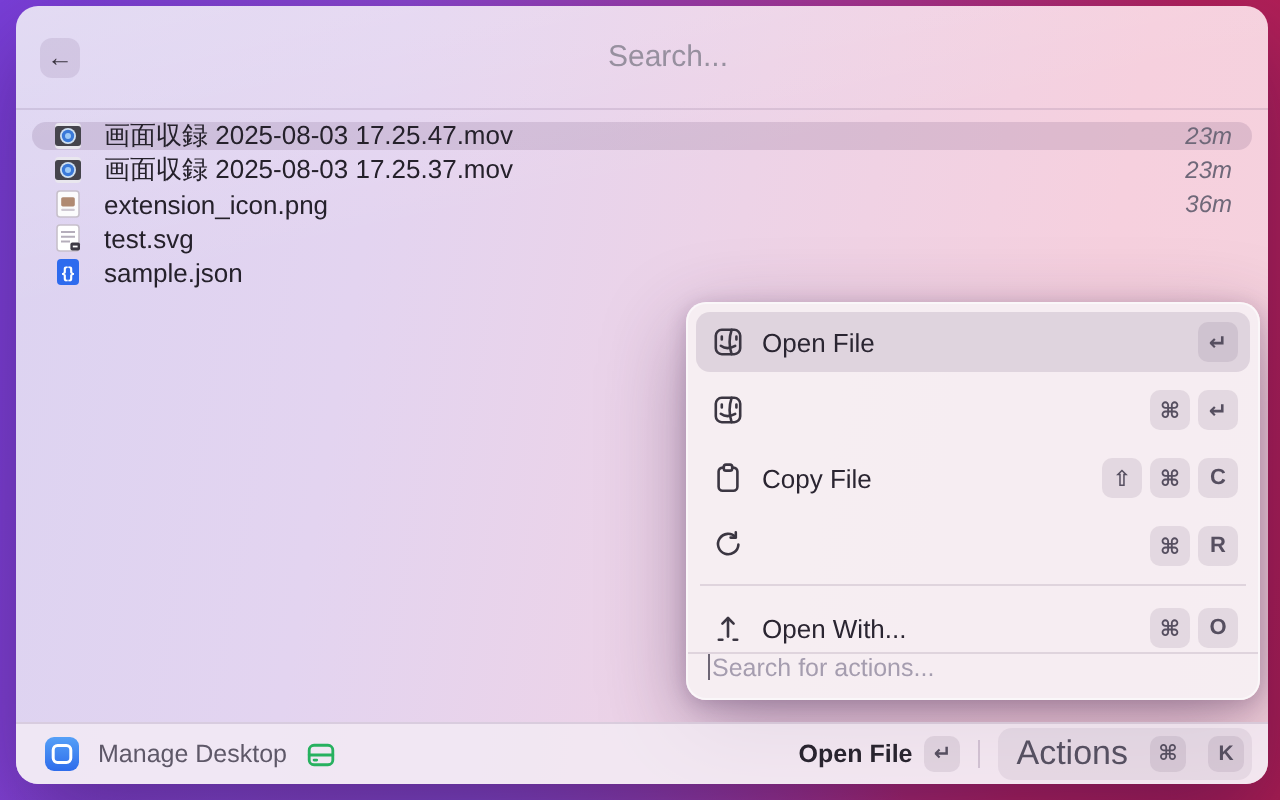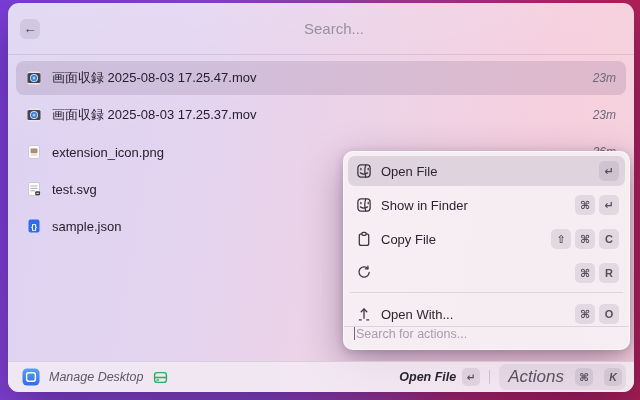--- a/index.html
+++ b/index.html
@@ -23,21 +23,21 @@
   .searchbar { height:52px; display:flex; align-items:center; padding:0 16px 0 12px;
     border-bottom:1px solid rgba(110,85,125,.16); }
   .back-btn { width:20px; height:20px; border-radius:6px; background:rgba(110,88,135,.14);
     display:flex; align-items:center; justify-content:center; font-size:13px; font-weight:700;
     color:#39333f; cursor:pointer; }
   .search-input { flex:1; margin-left:10px; border:none; outline:none; background:transparent;
     font:15px "Liberation Sans","DejaVu Sans",sans-serif; color:#2a2530;text-align:center; }
   .search-input::placeholder { color:#97909f; }
   
   .list { padding:6px 8px 0 8px; }
-  .row { height:34px; margin-bottom:3px; display:flex; align-items:center; gap:10px;
+  .row { height:14px; margin-bottom:3px; display:flex; align-items:center; gap:10px;
     padding:0 10px; border-radius:8px; cursor:pointer; }
   .row.selected { background:rgba(108,78,118,.17); }
   .row .ficon { width:16px; height:16px; flex:0 0 16px; display:block; }
   .fname { font-size:13px; font-weight:500; color:#25212b; white-space:nowrap; }
   .ftime { margin-left:auto; font-size:12px; color:#6f6879;font-style:italic; }
   
   .menu { position:absolute; left:335px; top:148px; width:287px; height:199px;
     border-radius:10px; background:rgba(246,238,243,.96);
     border:1px solid rgba(255,255,255,.55);
     box-shadow:0 14px 42px rgba(55,25,70,.38), 0 2px 10px rgba(55,25,70,.22);
@@ -55,21 +55,21 @@
   .mdivider { height:1px; background:rgba(105,80,115,.16); margin:2px 2px 6px 2px; }
   .menu-search { height:23px; border-top:1px solid rgba(105,80,115,.16);
     display:flex; align-items:flex-start; padding:0 10px; position:relative; }
   .caret { width:1px; height:13px; background:#6d6675; margin-right:1px; }
   .menu-search input { flex:1; border:none; outline:none; background:transparent;
     font:12.5px "Liberation Sans","DejaVu Sans",sans-serif; color:#2a2530; }
   .menu-search input::placeholder { color:#a59daf; }
   
   .footer { position:absolute; left:0; right:0; bottom:0; height:31px;
     border-top:1px solid rgba(110,85,125,.18); background:rgba(243,236,244,.82);
-    display:flex; align-items:center; padding:0 8px 0 14px;font-style:italic; }
+    display:flex; align-items:center; padding:0 8px 0 14px; }
   .app-badge { width:18px; height:18px; }
   .app-name { margin-left:9px; font-size:12.5px; color:#5e5868; }
   .drive { width:15px; height:15px; margin-left:9px; }
   .footer-right { margin-left:auto; display:flex; align-items:center; }
   .primary-label { font-size:12.5px; font-weight:700; color:#29242f; }
   .fkey { min-width:18px; height:18px; padding:0 4px; border-radius:5px;
     background:rgba(120,98,130,.15); color:#564f60; font-size:10.5px; font-weight:600;
     display:flex; align-items:center; justify-content:center; margin-left:6px; }
   .vsep { width:1px; height:14px; background:rgba(110,85,125,.25); margin:0 9px; }
   .actions-group { display:flex; align-items:center; gap:5px; padding:3px 4px 3px 9px;
@@ -164,21 +164,20 @@
         </span>
       </div>
 
       <div class="mitem">
         <svg class="micon" viewBox="0 0 16 16" fill="none" stroke="#3b3642" stroke-width="1.3" stroke-linecap="round">
           <rect x="1.9" y="1.9" width="12.2" height="12.2" rx="3"></rect>
           <path d="M9.8 1.9 Q7.8 8 9.8 14.1"></path>
           <path d="M4.9 5.3 v1.4 M12.2 5.3 v1.4"></path>
           <path d="M4.4 9.9 Q7.6 12.2 11.6 9.9"></path>
         </svg>
-        <span class="mlabel">Show in Finder</span>
         <span class="keys">
           <span class="key">⌘</span>
           <span class="key">↵</span>
         </span>
       </div>
 
       <div class="mitem">
         <svg class="micon" viewBox="0 0 16 16" fill="none" stroke="#3b3642" stroke-width="1.3" stroke-linecap="round">
           <rect x="3.3" y="2.8" width="9.4" height="11.6" rx="2"></rect>
           <rect x="5.9" y="1.3" width="4.2" height="3" rx="1.1" fill="#f6eef3"></rect>

